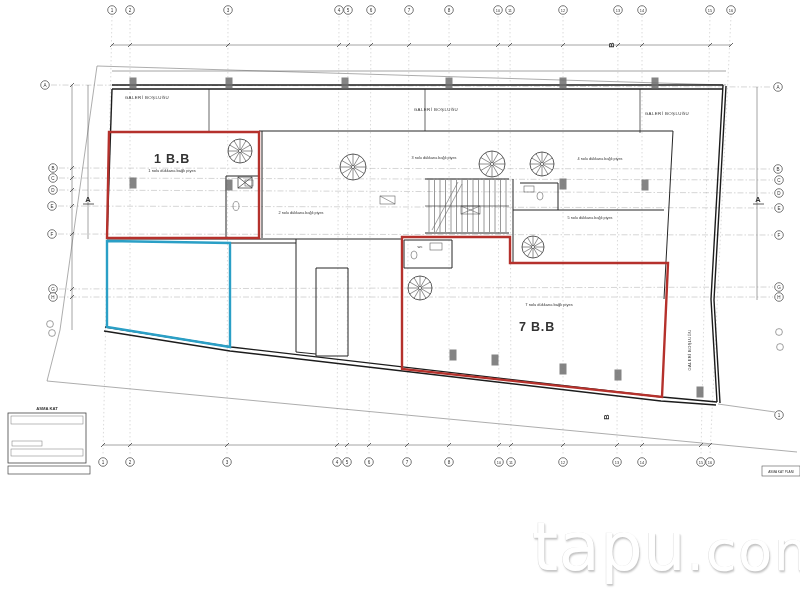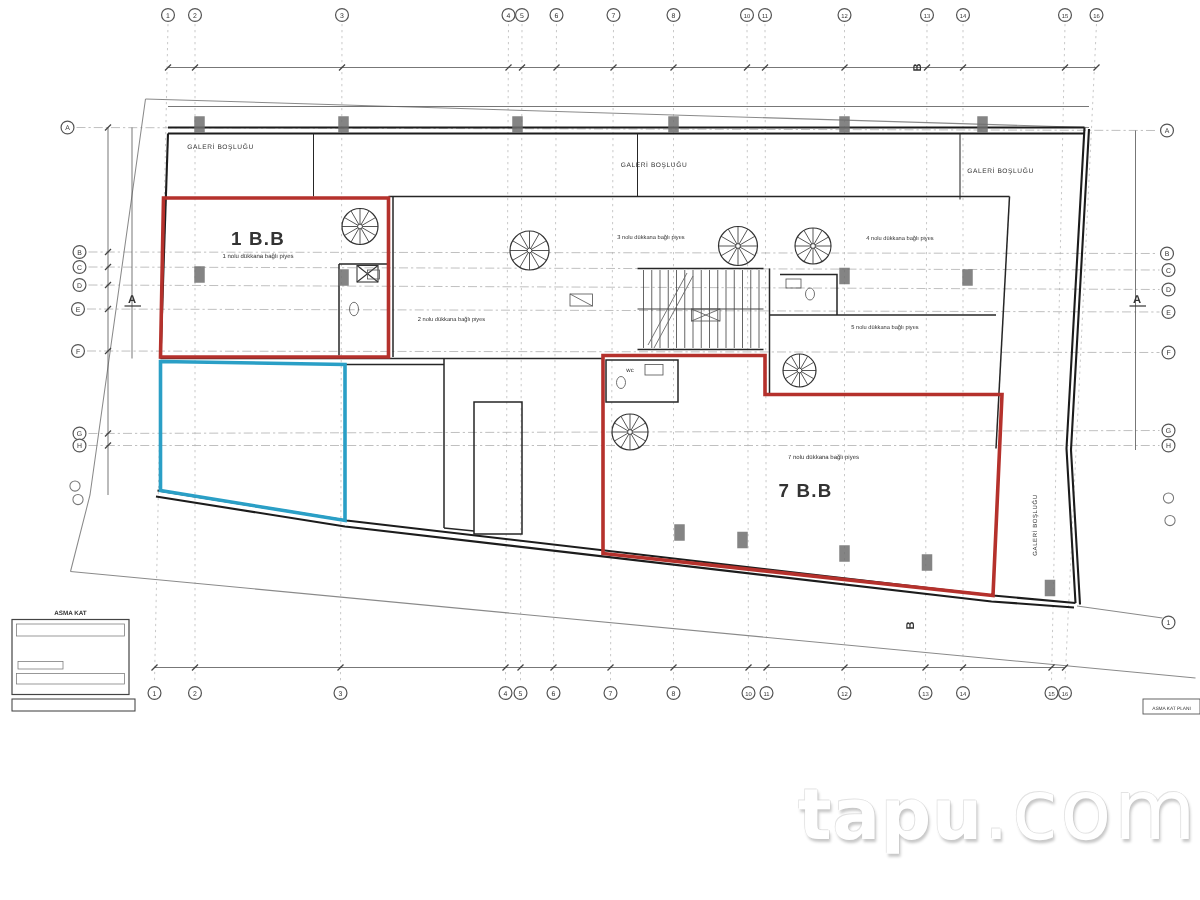--- a/index.html
+++ b/index.html
@@ -8,21 +8,21 @@
     background:#ffffff;font-family:"Liberation Sans",sans-serif;
   }
   svg{position:absolute;left:0;top:0;}
   svg text{font-family:"Liberation Sans",sans-serif;fill:#333;}
   .wm{
     position:absolute;left:532px;top:508px;white-space:nowrap;
     font-family:"DejaVu Sans",sans-serif;color:#ffffff;
     text-shadow:1px 2px 2px #c7c7c7, -0.5px -0.5px 0 #e3e3e3, 0.5px 0.5px 0 #dcdcdc;
     user-select:none;
   }
-  .wm .main{font-size:47px;font-weight:700;letter-spacing:0.5px;}
+  .wm .main{font-size:67px;font-weight:400;letter-spacing:0.5px;}
   .wm .suffix{font-size:56px;font-weight:400;letter-spacing:1.5px;}
 </style>
 </head>
 <body>
 
 <svg id="plan" width="800" height="600" viewBox="0 0 800 600">
 
   <g id="gen-under">
       <line x1="112" y1="16" x2="103" y2="454" stroke="#bdbdbd" stroke-width="0.55" stroke-dasharray="1.5 2.5"></line>
       <line x1="130" y1="16" x2="130" y2="454" stroke="#bdbdbd" stroke-width="0.55" stroke-dasharray="1.5 2.5"></line>

